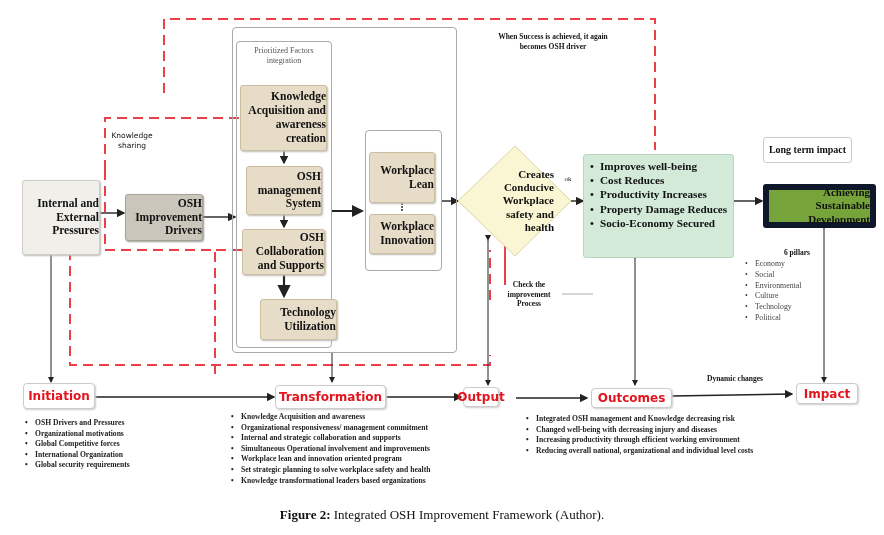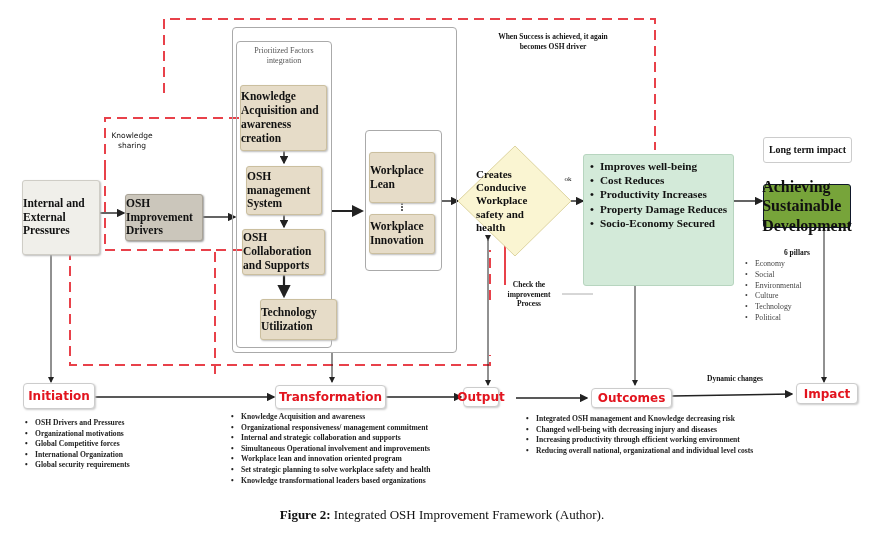--- a/index.html
+++ b/index.html
@@ -1,19 +1,19 @@
 <!DOCTYPE html>
 <html><head>
 <meta charset="utf-8">
 <style>
   html,body{margin:0;padding:0;background:#fff;}
   body{width:884px;height:535px;position:relative;overflow:hidden;font-family:"Liberation Serif",serif;color:#111;}
   .abs{position:absolute;}
   svg.lines{position:absolute;left:0;top:0;width:884px;height:535px;}
-  .box{position:absolute;box-sizing:border-box;display:flex;align-items:center;justify-content:center;text-align:left;font-weight:bold;line-height:1.2;border-radius:3px;}
+  .box{position:absolute;box-sizing:border-box;display:flex;align-items:center;justify-content:center;text-align:right;font-weight:bold;line-height:1.2;border-radius:3px;}
   .tan{background:#e6dcc8;border:1px solid #cbbf9f;box-shadow:1px 1px 2px #bbb;font-size:11.5px;}
   .grey{background:#cbc6bb;border:1px solid #a9a397;box-shadow:1px 1px 2px #999;font-size:11.5px;}
   .pale{background:#f0efea;border:1px solid #cfcdc6;box-shadow:1px 1px 2px #bbb;font-size:11.5px;}
   .frame{position:absolute;box-sizing:border-box;border:1px solid #aaa;border-radius:4px;background:transparent;}
   .stage{position:absolute;box-sizing:border-box;background:#fff;border:1px solid #ccc;border-radius:4px;box-shadow:1px 1px 2px #ccc;color:#e2141e;font-family:"DejaVu Sans",sans-serif;font-weight:bold;font-size:12px;display:flex;align-items:center;justify-content:center;}
   ul.blist{position:absolute;margin:0;padding:0;list-style:none;font-size:7.6px;font-weight:bold;line-height:10.6px;color:#222;}
   ul.blist li{position:relative;padding-left:10px;}
   ul.blist li:before{content:"\2022";position:absolute;left:0;top:0;}
   .green-list{position:absolute;box-sizing:border-box;background:#d3ead9;border:1px solid #b7d5bf;border-radius:3px;padding:4px 4px 4px 6px;}
   .green-list ul{margin:0;padding:0;list-style:none;font-size:11.2px;font-weight:bold;line-height:14.2px;}
@@ -82,32 +82,32 @@
 <div class="box tan" style="left:242px;top:229px;width:83px;height:46px;">OSH Collaboration and Supports</div>
 <div class="box tan" style="left:245px;top:299px;width:77px;height:41px;margin-left:15px;">Technology Utilization</div>
 
 <div class="box tan" style="left:369px;top:152px;width:66px;height:51px;">Workplace Lean</div>
 <div class="box tan" style="left:369px;top:214px;width:66px;height:40px;">Workplace Innovation</div>
 
 <div class="box" style="left:476px;top:164px;width:78px;height:74px;font-size:11px;background:transparent;">Creates Conducive Workplace safety and health</div>
 
 <div class="note" style="left:560px;top:175px;width:16px;font-weight:normal;font-size:7px;">ok</div>
 
-<div class="green-list" style="left:583px;top:154px;width:151px;height:132px;">
+<div class="green-list" style="left:583px;top:154px;width:151px;height:104px;">
   <ul>
     <li>Improves well-being</li>
     <li>Cost Reduces</li>
     <li>Productivity Increases</li>
     <li>Property Damage Reduces</li>
     <li>Socio-Economy Secured</li>
   </ul>
 </div>
 
 <div class="box" style="left:763px;top:137px;width:89px;height:26px;background:#fff;border:1px solid #ccc;font-size:10px;font-family:Liberation Serif, serif;">Long term impact</div>
-<div class="box" style="left:763px;top:184px;width:88px;height:44px;background:#77a43a;border:1px solid #0f172a;font-size:16px;">Achieving Sustainable Development</div>
+<div class="box" style="left:763px;top:184px;width:113px;height:44px;background:#77a43a;border:6px solid #0f172a;font-size:11px;">Achieving Sustainable Development</div>
 
 <div class="note" style="left:104px;top:131px;width:56px;font-family:'DejaVu Sans',sans-serif;font-size:7.5px;font-weight:normal;">Knowledge sharing</div>
 <div class="note" style="left:493px;top:32px;width:120px;font-size:7.5px;">When Success is achieved, it again becomes OSH driver</div>
 <div class="note" style="left:500px;top:280px;width:58px;font-size:7.5px;">Check the improvement Process</div>
 <div class="note" style="left:770px;top:248px;width:40px;text-align:right;font-size:7.5px;">6 pillars</div>
 <ul class="blist" style="left:745px;top:259px;font-weight:normal;color:#444;font-size:7.8px;line-height:10.8px;">
   <li>Economy</li>
   <li>Social</li>
   <li>Environmental</li>
   <li>Culture</li>

